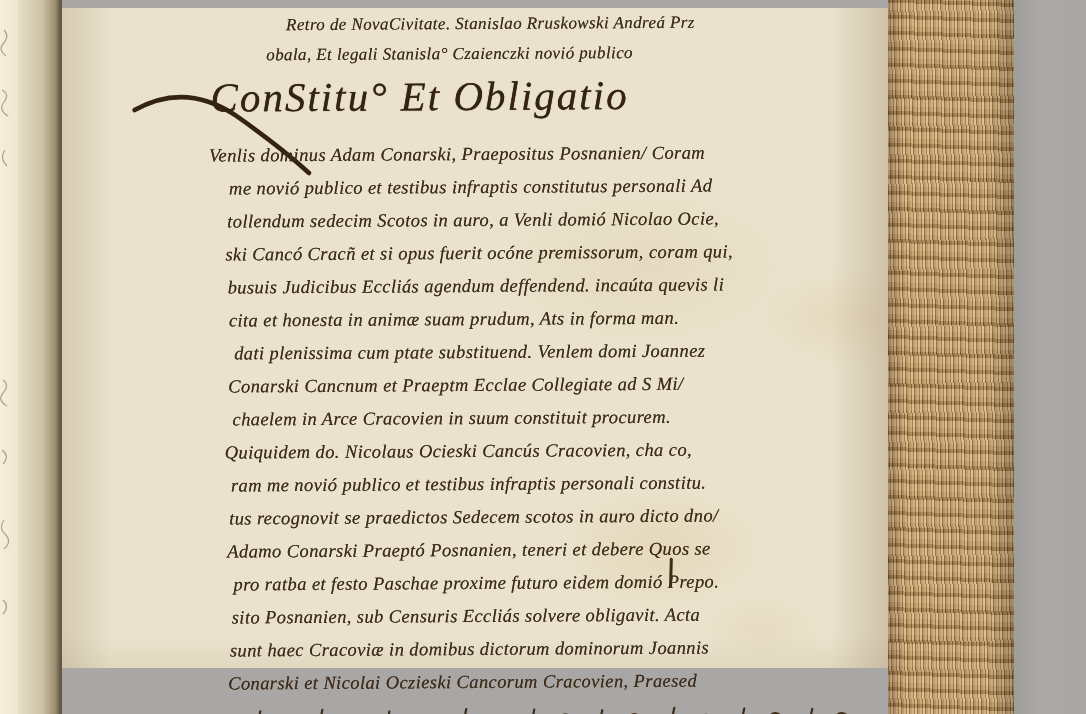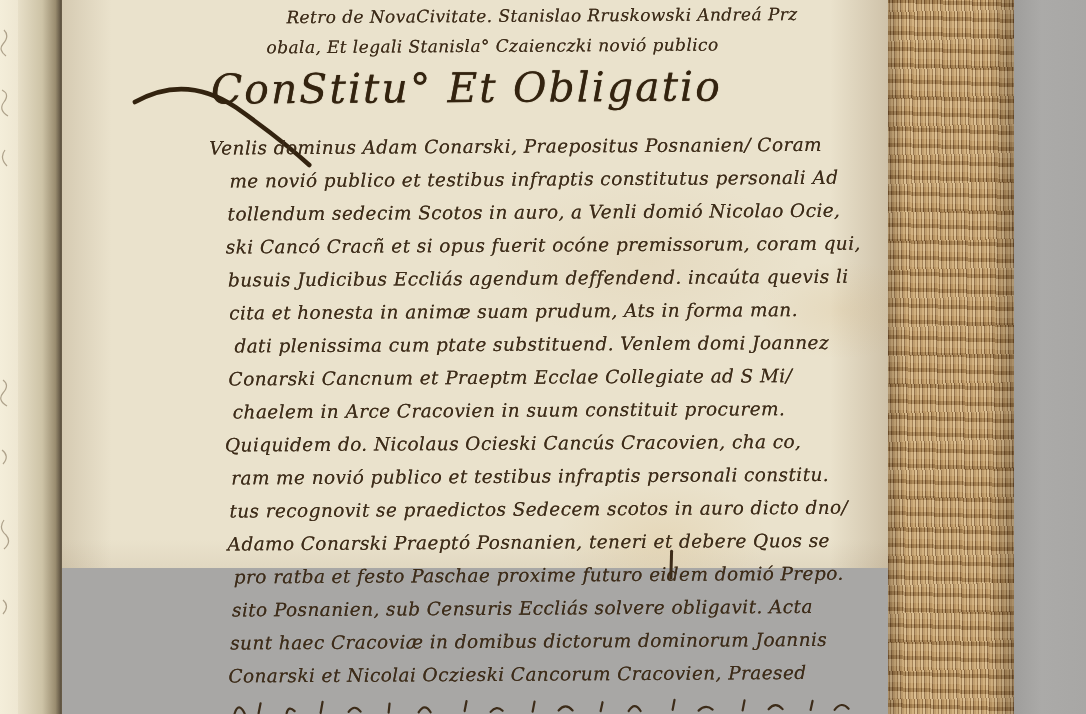--- a/index.html
+++ b/index.html
@@ -21,30 +21,31 @@
   }
   .fore-edge::after{content:"";position:absolute;inset:0;
     background:repeating-linear-gradient(2deg, rgba(255,236,200,.22) 0 7px, rgba(80,52,24,.20) 7px 11px, rgba(255,236,200,.10) 11px 16px);
   }
   
   .facing-page{position:absolute;top:0;left:0;width:18px;height:714px;
     background:linear-gradient(90deg,#f4eeda,#eee7d2);}
   .gutter{position:absolute;top:0;left:18px;width:44px;height:714px;
     background:linear-gradient(90deg,#e7dfc8,#cdc3a6 55%,#9a8d70 85%,#5f5442 97%,#6b5e49);}
   
-  .page{position:absolute;top:0;left:62px;width:826px;height:568px;
+  .page{position:absolute;top:8px;left:62px;width:826px;height:660px;
     background:
       radial-gradient(220px 120px at 585px 260px, rgba(190,150,90,.10), rgba(190,150,90,0) 70%),
       radial-gradient(150px 90px at 600px 540px, rgba(205,160,85,.16), rgba(205,160,85,0) 70%),
       radial-gradient(120px 70px at 780px 310px, rgba(200,160,95,.14), rgba(200,160,95,0) 70%),
       radial-gradient(90px 50px at 700px 620px, rgba(200,160,95,.10), rgba(200,160,95,0) 70%),
       linear-gradient(90deg, rgba(120,95,60,.18), rgba(120,95,60,0) 6%),
       linear-gradient(90deg, rgba(120,90,55,0) 93%, rgba(110,80,45,.22)),
       linear-gradient(0deg, rgba(120,95,60,.08), rgba(120,95,60,0) 5%),
       #eae2cc;
+    font-family: Liberation Serif, serif;
   }
   .textblock{position:absolute;inset:0;transform:rotate(-.35deg);color:#3d2c19;}
   .hline,.bline{position:absolute;white-space:nowrap;font-style:italic;
     letter-spacing:.4px;text-shadow:0 0 .5px rgba(61,44,25,.8);}
   .hline{font-size:17px;}
   .title{position:absolute;top:64px;left:150px;font-size:41px;font-style:italic;
     letter-spacing:2px;color:#33230f;text-shadow:0 0 .7px rgba(51,35,15,.9);white-space:nowrap;}
   .bline{font-size:18.5px;}
   .flourish{position:absolute;left:70px;top:78px;}
   .ghost{position:absolute;left:0;top:0;}

